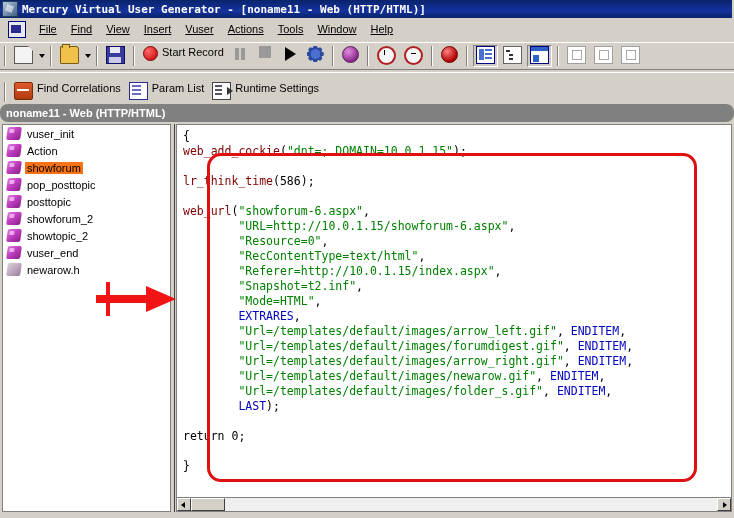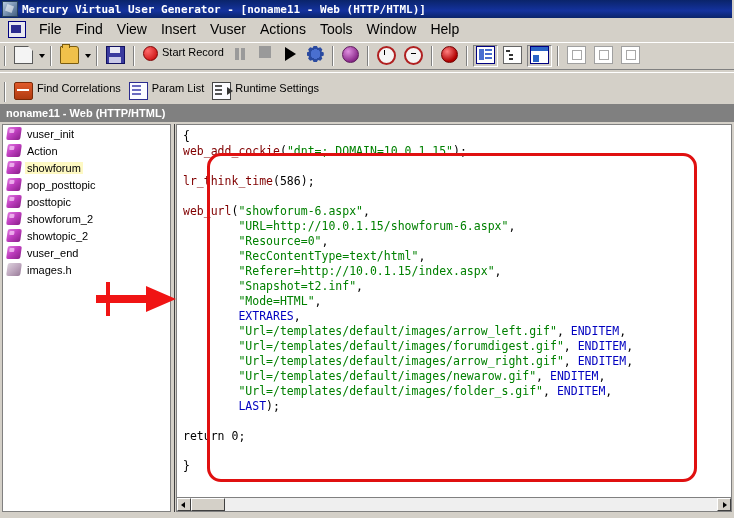--- a/index.html
+++ b/index.html
@@ -52,22 +52,22 @@
   #menubar .doc-icon {
     width: 16px; height: 15px; margin: 0 6px 0 8px; flex: none;
     background: #e8e8f0; border: 1px solid #000080;
     position: relative;
   }
   #menubar .doc-icon::after {
     content: ""; position: absolute; left: 2px; top: 3px; width: 10px; height: 8px;
     background: #2b2b8f;
   }
   .menu-item {
-    font-size: 14px; color: #000000; padding: 2px 7px;
-    white-space: nowrap; cursor: default;
+    font-size: 11px; color: #000000; padding: 2px 7px;
+    white-space: nowrap; cursor: default; text-decoration: underline;
   }
 
   
   #toolbar1 {
     position: absolute; left: 0; top: 42px; width: 734px; height: 28px;
     background: #d4d0c8;
     border-top: 1px solid #ffffff;
     border-bottom: 1px solid #808080;
     display: flex; align-items: center;
     box-sizing: border-box;
@@ -140,21 +140,21 @@
   .ic-param { background:#fbfbff;border:1px solid #2b2b8f;}
   .ic-param::after{content:"";position:absolute;left:2px;top:2px;width:9px;height:2px;background:#6a6ac0;box-shadow:0 4px 0 #6a6ac0,0 8px 0 #6a6ac0;}
   .ic-runtime { background:#fbfbff;border:1px solid #444;}
   .ic-runtime::after{content:"";position:absolute;left:2px;top:2px;width:7px;height:2px;background:#555;box-shadow:0 4px 0 #555,0 8px 0 #555;}
   .ic-runtime::before{content:"";position:absolute;right:-3px;top:4px;border-left:6px solid #333;border-top:4px solid transparent;border-bottom:4px solid transparent;}
 
   
   #doctitle {
     position: absolute; left: 0; top: 104px; width: 734px; height: 18px;
     background: #808080;
-    display: flex; align-items: center;
+    display: flex; align-items: center; border-radius: 8px;
   }
   #doctitle .dt-text {
     color: #ffffff; font-size: 11px; font-weight: bold;
     padding-left: 6px; white-space: nowrap;
     font-family: "Liberation Sans", sans-serif;
   }
 
   
   #workarea {
     position: absolute; left: 0; top: 122px; width: 734px; height: 396px;
@@ -169,21 +169,21 @@
     border-right: none;
     box-sizing: border-box;
     overflow: hidden;
   }
   .tree-item {
     display: flex; align-items: center; height: 17px;
     padding-left: 4px; font-size: 11px; color: #000;
     white-space: nowrap; cursor: default;
   }
   .tree-item .tlbl { padding: 0 2px; }
-  .tree-item.selected .tlbl { background: #fef9c3; }
+  .tree-item.selected .tlbl { background: #f97316; }
   .ic-action {
     width: 14px; height: 13px; margin-right: 4px; flex: none;
     position: relative;
     background: linear-gradient(135deg,#e07ae0 0%, #c03fc0 45%, #8b1f8b 100%);
     border-radius: 2px;
     transform: skewX(-8deg);
   }
   .ic-action::after {
     content:""; position:absolute; left:2px; top:2px; width:5px;height:4px;
     background:#f4c0f4; opacity:.8; border-radius:1px;
@@ -417,21 +417,21 @@
         <div class="tree-item">
           <span class="ic-action"></span>
           <span class="tlbl">showtopic_2</span>
         </div>
         <div class="tree-item">
           <span class="ic-action"></span>
           <span class="tlbl">vuser_end</span>
         </div>
         <div class="tree-item">
           <span class="ic-globals"></span>
-          <span class="tlbl">images.h</span>
+          <span class="tlbl">newarow.h</span>
         </div>
       </div>
 
     <div id="divider"></div>
 
     <div id="codepane">
       <div id="codeinner">
         <pre id="code"><span class="k-pl">{
 </span><span class="k-fn">web_add_cockie</span><span class="k-pl">(</span><span class="k-str">"dnt=; DOMAIN=10.0.1.15"</span><span class="k-pl">);</span>
 

